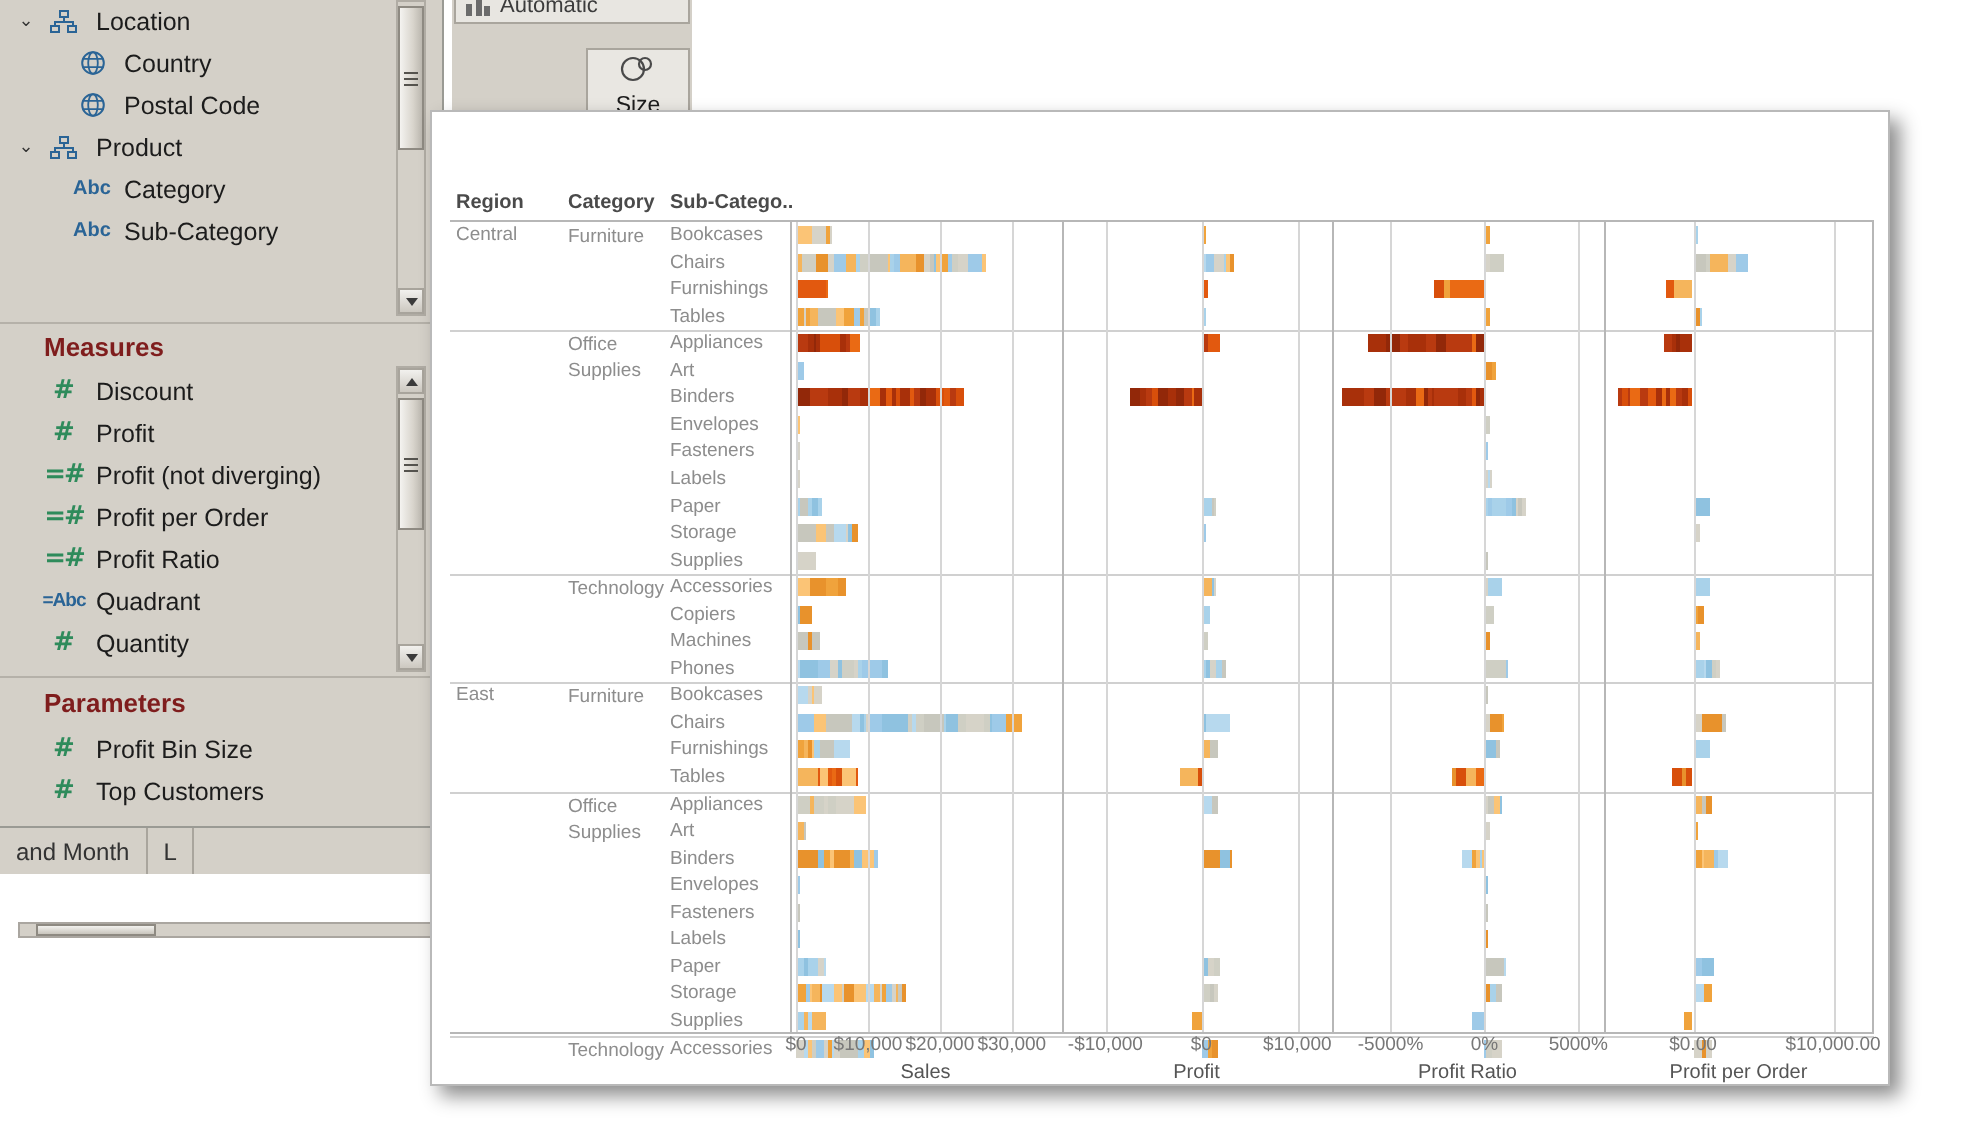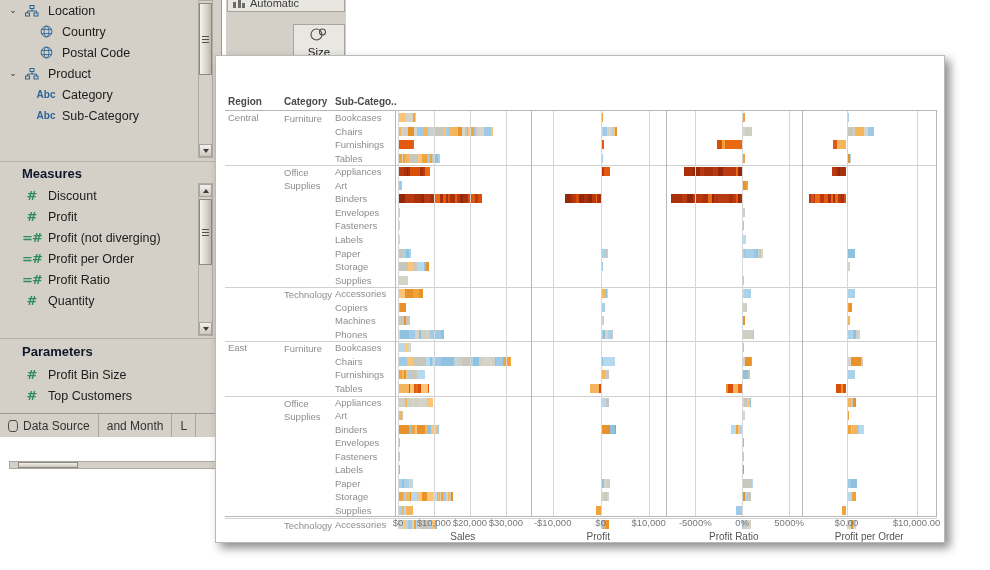--- a/index.html
+++ b/index.html
@@ -33,21 +33,21 @@
   }
   .tree-row .chev {
     width:14px; text-align:center; font-size:9px; color:#333;
     flex:0 0 14px; line-height:1;
   }
   .tree-row .ico { width:24px; flex:0 0 24px; display:flex; justify-content:center; align-items:center; }
   .tree-row .lbl { padding-left:4px; }
   .tree-row.indent1 { padding-left:14px; }
 
   .section-hdr {
-    font-size:13px; font-weight:bold; color:#0f172a;
+    font-size:13px; font-weight:bold; color:#7f1d1d;
     padding-left:22px; height:22px; line-height:22px;
   }
 
   
   .hier-ico svg { display:block; }
   .globe-ico svg { display:block; }
   .hash { color:#2e8b5b; font-size:13px; font-weight:bold; font-family:"DejaVu Sans", sans-serif; }
   .hash-calc { color:#2e8b5b; font-size:13px; font-weight:bold; font-family:"DejaVu Sans", sans-serif; letter-spacing:-1px;}
   .abc { color:#2a6496; font-size:10px; font-weight:bold; }
   .abc-calc { color:#2a6496; font-size:9.5px; font-weight:bold; letter-spacing:-0.5px;}
@@ -308,20 +308,26 @@
           <span class="lbl">Profit per Order</span>
         </div>
         <div class="tree-row indent1">
           <span class="ico">
             <span class="hash-calc">=#</span>
           </span>
           <span class="lbl">Profit Ratio</span>
         </div>
         <div class="tree-row indent1">
           <span class="ico">
+            <span class="abc-calc">=Abc</span>
+          </span>
+          <span class="lbl">Quadrant</span>
+        </div>
+        <div class="tree-row indent1">
+          <span class="ico">
             <span class="hash">#</span>
           </span>
           <span class="lbl">Quantity</span>
         </div>
         <div class="tree-row indent1"></div>
       </div>
 
     <div class="hr-line" style="top:338px;"></div>
     <div class="section-hdr" style="position:absolute; left:0; top:341px;">Parameters</div>
     <div class="tree-list" id="parameters-list" style="top:364px;">
@@ -363,24 +369,20 @@
             <i></i>
           </span>
       </div>
       <div class="arrow-dn">
           <span class="tri tri-dn"></span>
         </div>
     </div>
   </div>
 
   <div id="tabstrip">
-    <div class="tab active">
-      <span class="ds-ico"></span>
-      <span>Data Source</span>
-    </div>
     <div class="tab">
       <span>and Month</span>
     </div>
     <div class="tab">
       <span>L</span>
     </div>
   </div>
 
   <div id="hscroll-bottom">
     <div class="hthumb"></div>

